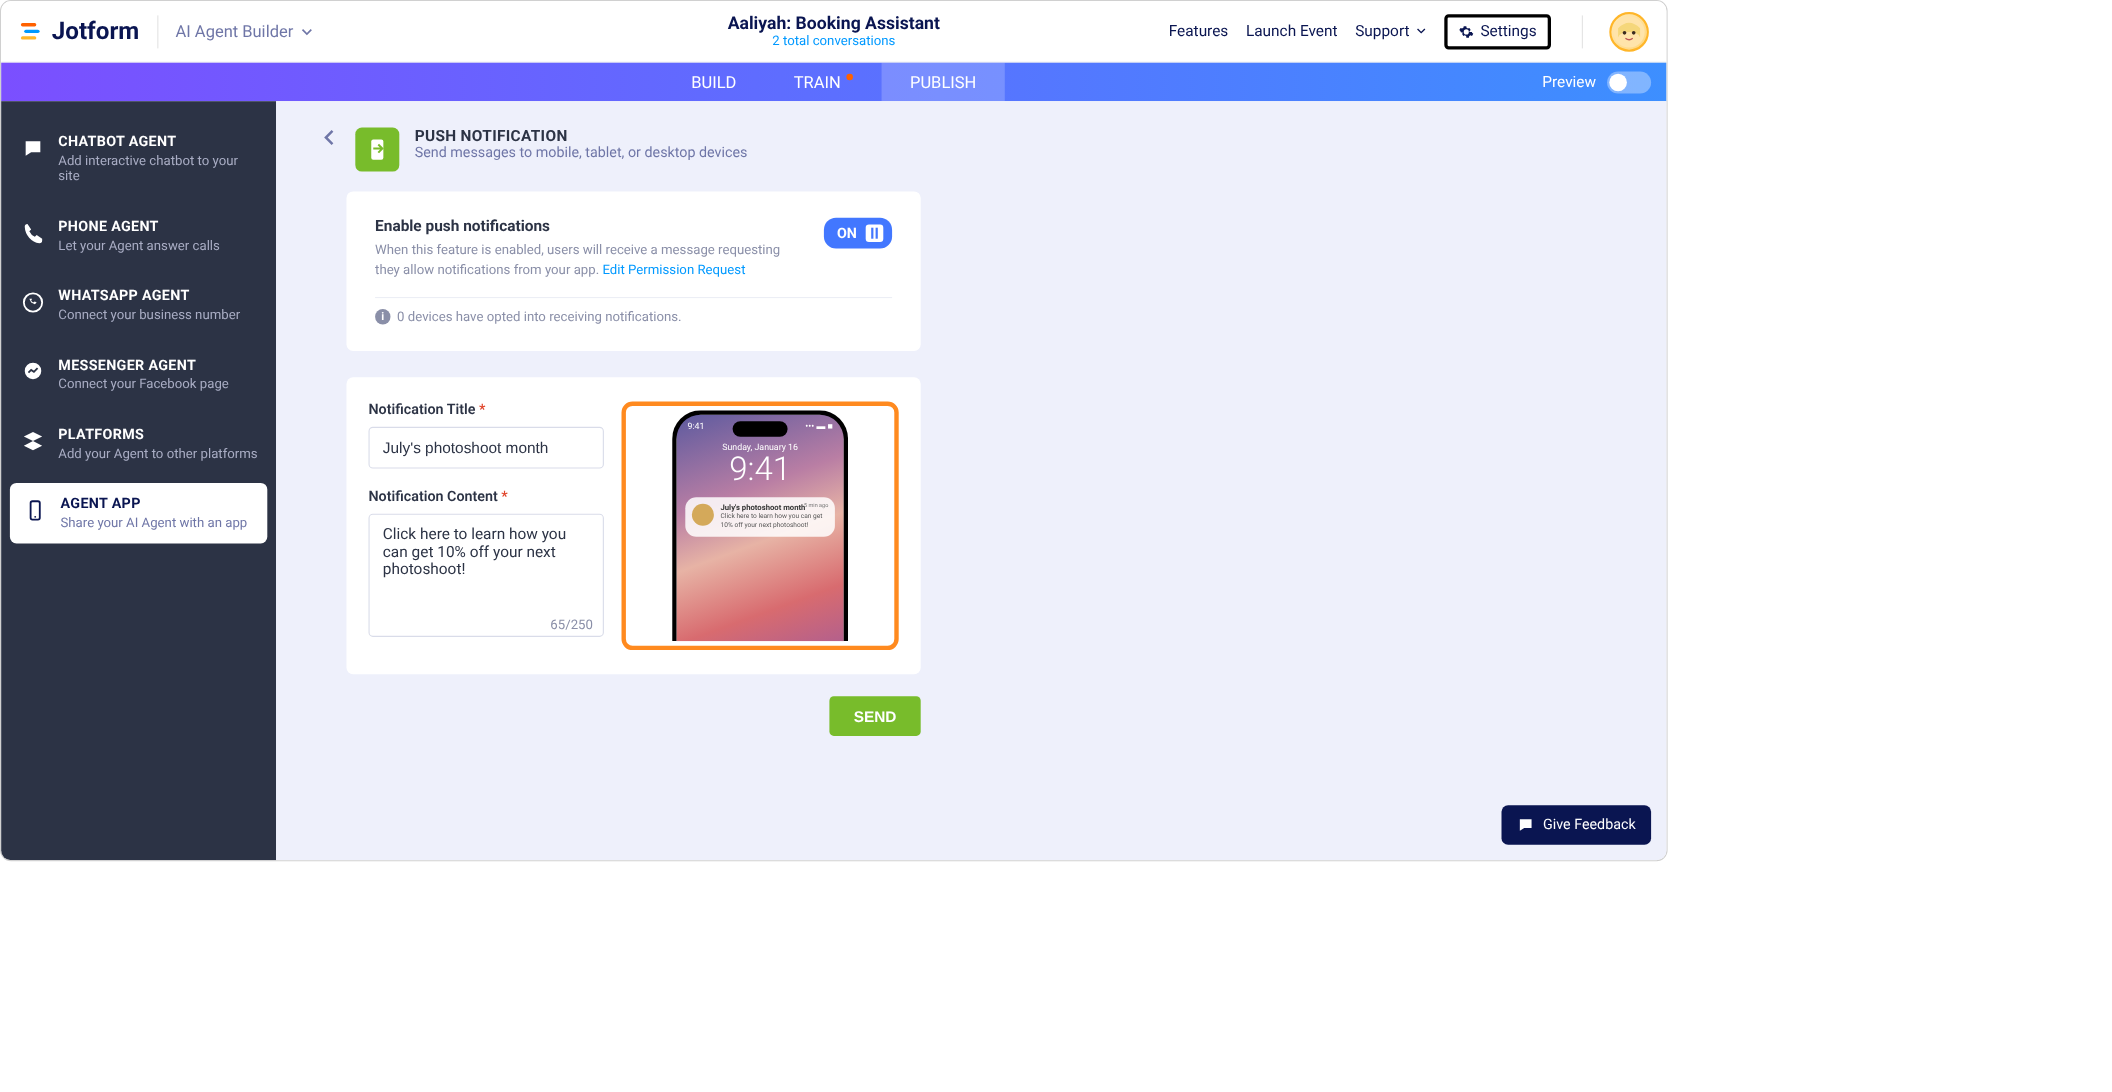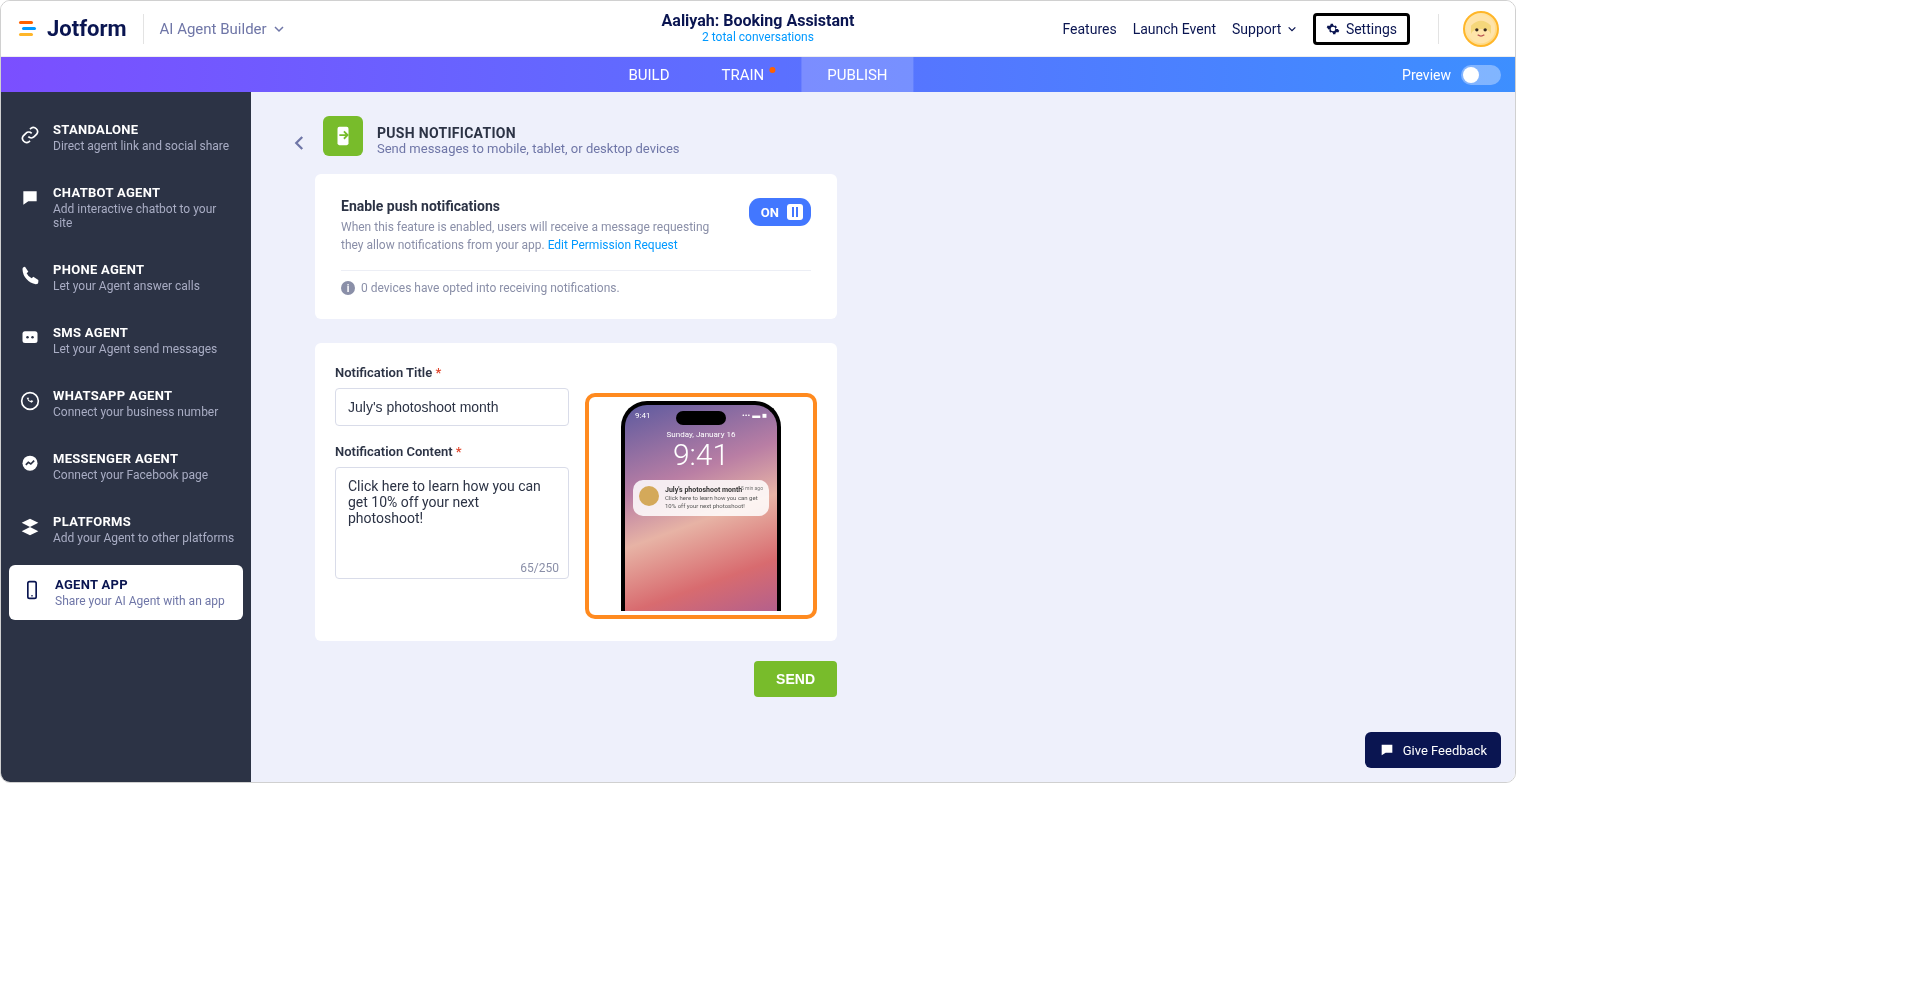--- a/index.html
+++ b/index.html
@@ -66,21 +66,21 @@
     color:#0a1551;
     border-radius:6px;
     margin:6px 8px;
     padding:12px;
   }
   .side-item.active-card .side-desc { color:#6f76a7;}
   .side-item.active-card .icon svg { fill:#0a1551;}
 
   
   .content { flex:1; background:#eef0fb; padding:24px 0 24px 40px; overflow:auto; position:relative;}
-  .page-head { display:flex; align-items:flex-end; gap:14px; margin-bottom:18px; margin-left:0;}
+  .page-head { display:flex; align-items:flex-start; gap:14px; margin-bottom:18px; margin-left:0;}
   .back-btn { cursor:pointer; color:#6f76a7;}
   .badge-icon { width:40px; height:40px; background:#78bc2b; border-radius:6px; display:flex; align-items:center; justify-content:center;}
   .page-title { font-size:14px; font-weight:700; color:#2c3345; letter-spacing:0.3px;}
   .page-sub { font-size:13px; color:#6f76a7;}
 
   .card { width:522px; background:#fff; border-radius:6px; padding:24px 26px; margin-left:24px; margin-bottom:24px;}
   .enable-row { display:flex; justify-content:space-between; align-items:flex-start;}
   .enable-title { font-size:14px; font-weight:700; color:#2c3345; margin-bottom:4px;}
   .enable-desc { font-size:12px; color:#8a8fa8; max-width:370px; line-height:1.5;}
   .enable-desc .link { color:#0099ff; cursor:pointer;}
@@ -94,21 +94,21 @@
 
   .card2 { width:522px; background:#fff; border-radius:6px; padding:22px 20px; margin-left:24px; display:flex; gap:16px;}
   .form-col { flex:1;}
   .lbl { font-size:13px; font-weight:600; color:#2c3345; margin-bottom:8px;}
   .req { color:#e0452b;}
   .inp { width:100%; border:1px solid #d9dce9; border-radius:4px; padding:10px 12px; font-size:14px; color:#2c3345; margin-bottom:18px;}
   .ta-wrap { position:relative;}
   .ta { width:100%; border:1px solid #d9dce9; border-radius:4px; padding:10px 12px; font-size:14px; color:#2c3345; height:112px; resize:none; font-family:inherit;}
   .counter { position:absolute; right:10px; bottom:8px; font-size:12px; color:#8a8fa8;}
 
-  .phone-box { width:232px; border:4px solid #ff8a1f; border-radius:10px; padding:4px; display:flex; align-items:flex-start; justify-content:center;margin-top:28px;}
+  .phone-box { width:252px; border:4px solid #ff8a1f; border-radius:10px; padding:4px; display:flex; align-items:flex-start; justify-content:center;}
   .phone { width:160px; height:210px; border-radius:26px 26px 0 0; background:linear-gradient(160deg,#5d5a9f 0%, #b97ea4 35%, #e7b3a5 55%, #d86b6f 80%, #b4608c 100%); position:relative; overflow:hidden; border:4px solid #000; border-bottom:none;}
   .notch { position:absolute; width:50px; height:14px; background:#000; border-radius:10px; top:6px; left:50%; transform:translateX(-50%);}
   .status-row { display:flex; justify-content:space-between; padding:6px 10px 0 10px; font-size:8px; color:#fff;}
   .lock-date { text-align:center; margin-top:10px; color:#fff; font-size:8px;}
   .lock-time { text-align:center; color:#fff; font-size:30px; font-weight:300; margin-top:-2px;}
   .notif { margin:8px 8px; background:rgba(255,255,255,0.85); border-radius:10px; padding:6px; display:flex; gap:6px; position:relative;}
   .notif .nicon { width:20px;height:20px;border-radius:50%;background:#d4a95a; flex-shrink:0;}
   .notif .nt { font-size:7px; font-weight:700; color:#333;}
   .notif .nc { font-size:6px; color:#555; line-height:1.3;}
   .notif .nago { position:absolute; right:6px; top:5px; font-size:5px; color:#777;}
@@ -184,61 +184,37 @@
     <div class="switch"></div>
   </div>
 </div>
 
 <div class="main">
 
   <div class="sidebar">
     <div class="side-item">
       <div class="icon">
           <svg viewBox="0 0 24 24">
-            <path d="M10 14a5 5 0 007 0l3-3a5 5 0 00-7-7l-1 1M14 10a5 5 0 00-7 0l-3 3a5 5 0 007 7l1-1" stroke="#fff" stroke-width="2" fill="none"></path>
-          </svg>
-        </div>
-      <div>
-          <div class="side-title">STANDALONE</div>
-          <div class="side-desc">Direct agent link and social share</div>
-        </div>
-    </div>
-    <div class="side-item">
-      <div class="icon">
-          <svg viewBox="0 0 24 24">
             <path d="M4 4h16v12H10l-6 4V4z"></path>
           </svg>
         </div>
       <div>
           <div class="side-title">CHATBOT AGENT</div>
           <div class="side-desc">Add interactive chatbot to your site</div>
         </div>
     </div>
     <div class="side-item">
       <div class="icon">
           <svg viewBox="0 0 24 24">
             <path d="M6 2l4 6-2 2a12 12 0 006 6l2-2 6 4v2a3 3 0 01-3 3A19 19 0 013 5a3 3 0 013-3z"></path>
           </svg>
         </div>
       <div>
           <div class="side-title">PHONE AGENT</div>
           <div class="side-desc">Let your Agent answer calls</div>
-        </div>
-    </div>
-    <div class="side-item">
-      <div class="icon">
-          <svg viewBox="0 0 24 24">
-            <rect x="3" y="4" width="18" height="14" rx="3"></rect>
-            <circle cx="9" cy="11" r="1.5" fill="#2c3345"></circle>
-            <circle cx="15" cy="11" r="1.5" fill="#2c3345"></circle>
-          </svg>
-        </div>
-      <div>
-          <div class="side-title">SMS AGENT</div>
-          <div class="side-desc">Let your Agent send messages</div>
         </div>
     </div>
     <div class="side-item">
       <div class="icon">
           <svg viewBox="0 0 24 24">
             <circle cx="12" cy="12" r="10" fill="none" stroke="#fff" stroke-width="2"></circle>
             <path d="M8 8l2 4 4 2 2-2-2-1-2 1-2-2 1-2z"></path>
           </svg>
         </div>
       <div>

